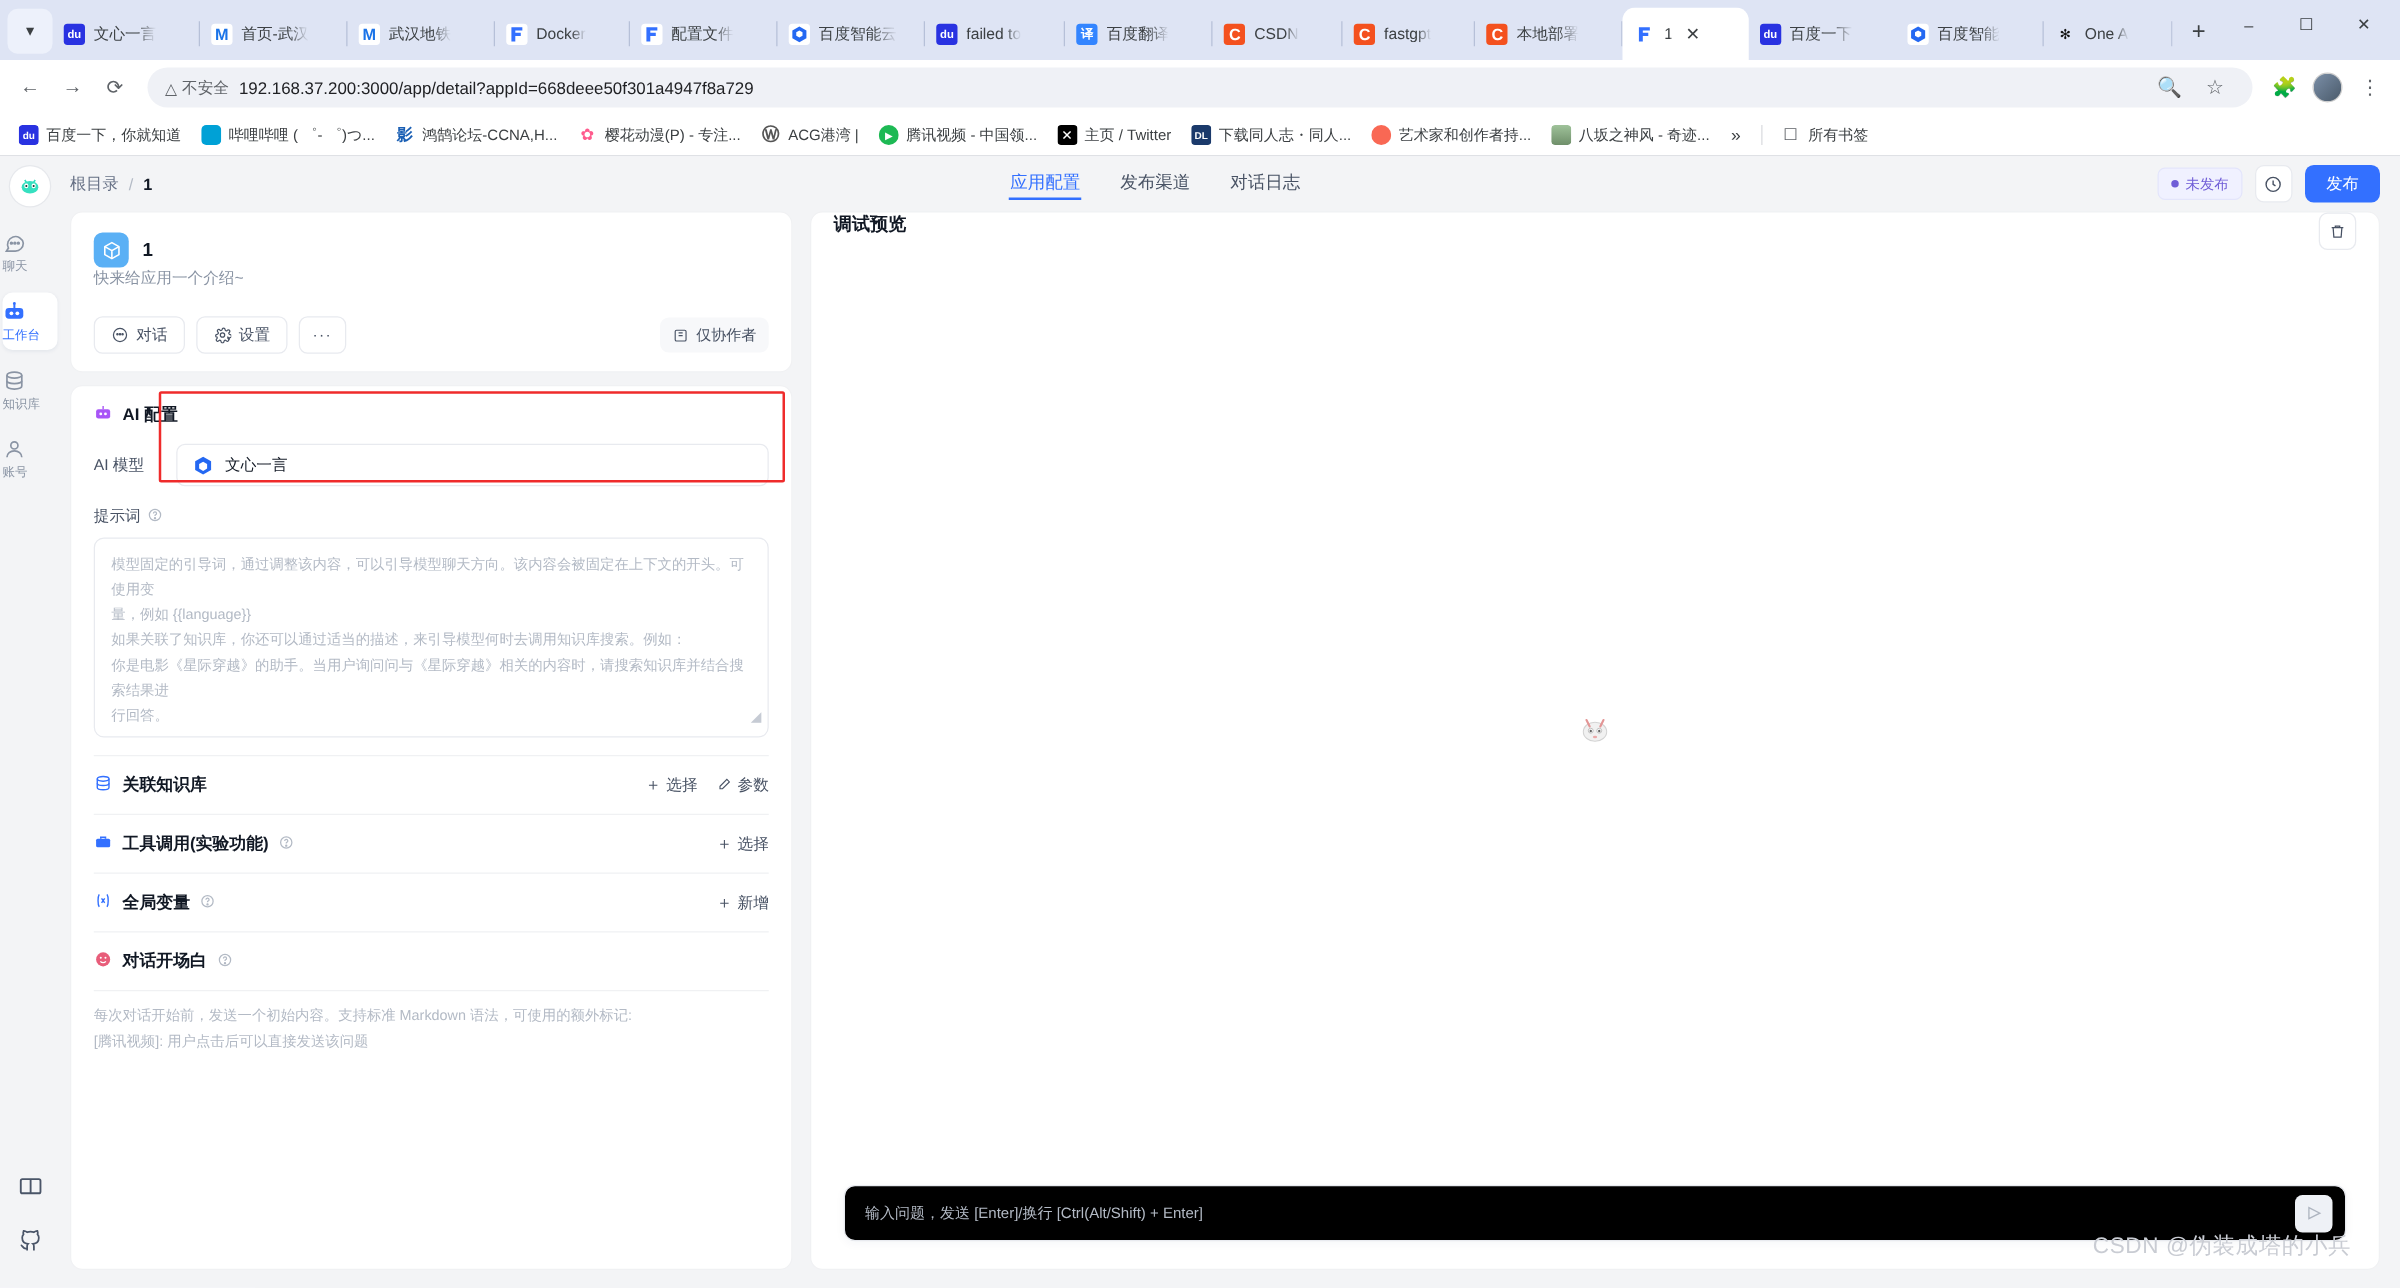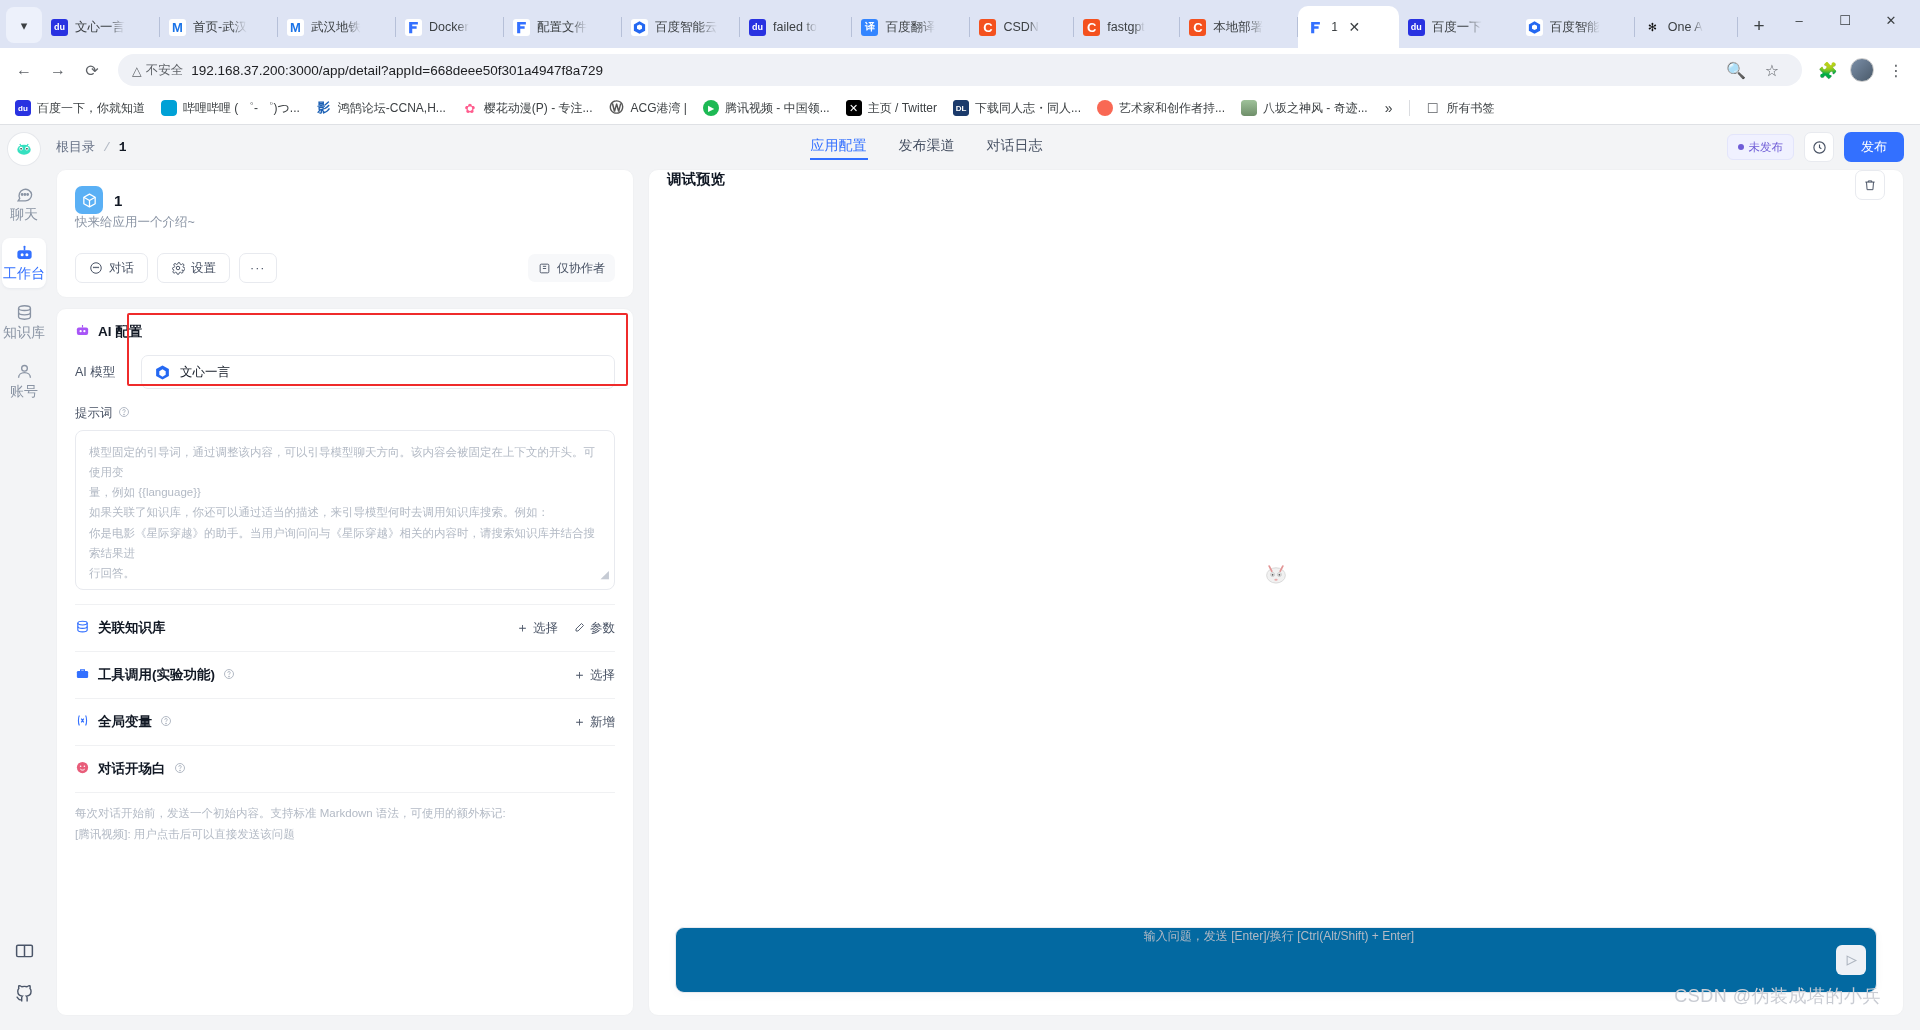--- a/index.html
+++ b/index.html
@@ -147,36 +147,35 @@
   .navlogo {
     width: 32px; height: 32px; border-radius: 50%;
     background: #fff;
     display: flex; align-items: center; justify-content: center;
     margin-bottom: 14px;
     box-shadow: 0 0 0 1px #e6e8ec;
   }
   .navitem {
     width: 44px; padding: 6px 0 5px;
     border-radius: 8px;
-    display: flex; flex-direction: column; align-items: center; gap: 2px;
+    display: flex; flex-direction: column; gap: 2px;
     margin-bottom: 9px;
-    color: #8a94a4; font-size: 14px;
+    color: #8a94a4; font-size: 10px;
   }
   .navitem.active { background: #fff; color: #3370ff; box-shadow: 0 1px 3px rgba(19,51,107,.06); font-family: Liberation Mono, monospace; }
   .navitem .ni { height: 19px; display: flex; align-items: center; }
   .navbottom { margin-top: auto; display: flex; flex-direction: column; align-items: center; gap: 18px; padding-bottom: 22px; }
   .navbottom .nb { color: #4a5568; }
 
   .content { flex: 1; display: flex; flex-direction: column; min-width: 0; }
 
   .apphead {
     height: 44px; display: flex; align-items: center;
     padding: 0 16px 0 8px;
     flex: 0 0 44px;
-    font-family: Liberation Mono, monospace;
   }
   .crumb { display: flex; align-items: center; gap: 8px; font-size: 13px; }
   .crumb .root { color: #667085; }
   .crumb .slash { color: #b3bac5; }
   .crumb .cur { color: #111824; font-weight: bold; }
   .headtabs { display: flex; gap: 30px; margin: 0 auto; font-size: 14px; }
   .htab { color: #485264; padding: 3px 1px; }
   .htab.active { color: #3370ff; font-weight: 500; border-bottom: 2px solid #3370ff; }
   .headright { display: flex; align-items: center; gap: 10px; }
   .pubbadge {
@@ -275,26 +274,25 @@
   .pvhead .iconbtn { margin-left: auto; }
   .pvbody { flex: 1; position: relative; min-height: 0; }
   .emptyart {
     position: absolute; left: 50%; top: 50%;
     transform: translate(-50%,-50%);
     width: 34px; height: 34px;
     opacity: .9;
   }
   .pvfoot { padding: 0 26px 22px; }
   .inputbar {
-    height: 66px; border: 1px solid #e8eaef; border-radius: 9px;
-    background: #0369a1;
+    height: 45px; border: 1px solid #e8eaef; border-radius: 9px;
+    background: #000000;
     display: flex; align-items: center;
     padding: 0 10px 0 16px;
     box-shadow: 0 2px 8px rgba(19,51,107,.04);
-    flex-direction: column;
   }
   .inputbar .ph { font-size: 12px; color: #b3bac5; }
   .sendbtn {
     margin-left: auto;
     width: 30px; height: 30px; border-radius: 6px;
     background: #eef1f6;
     display: flex; align-items: center; justify-content: center;
     color: #aeb5c0;
   }
   .watermark {

